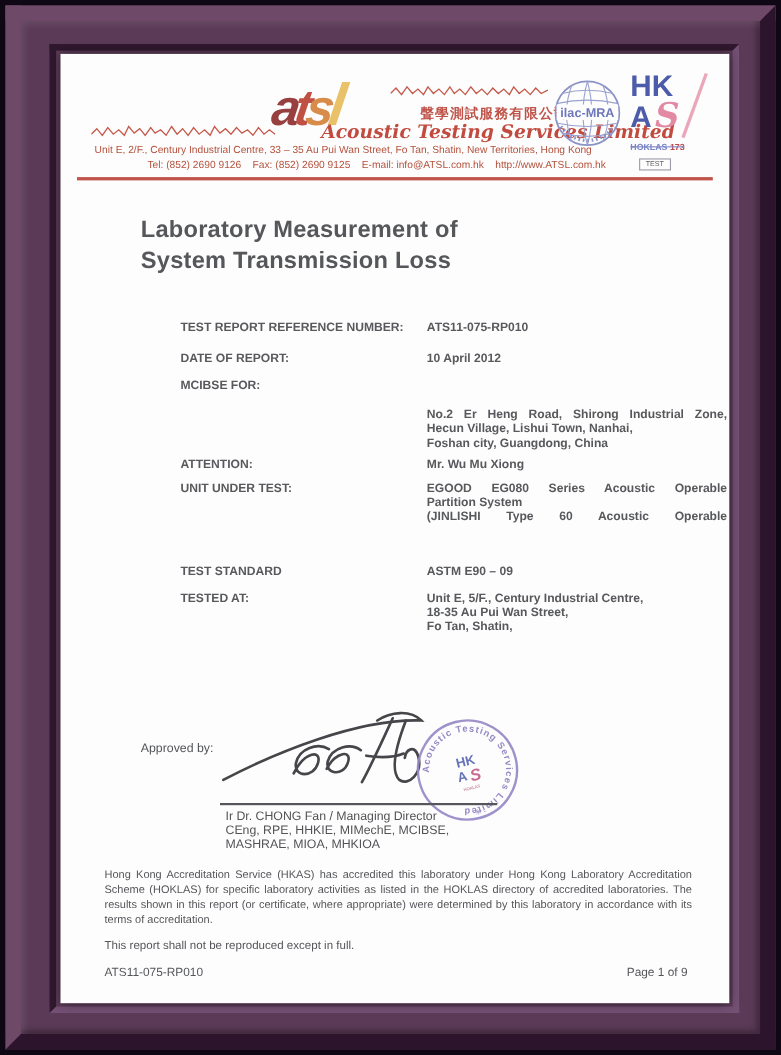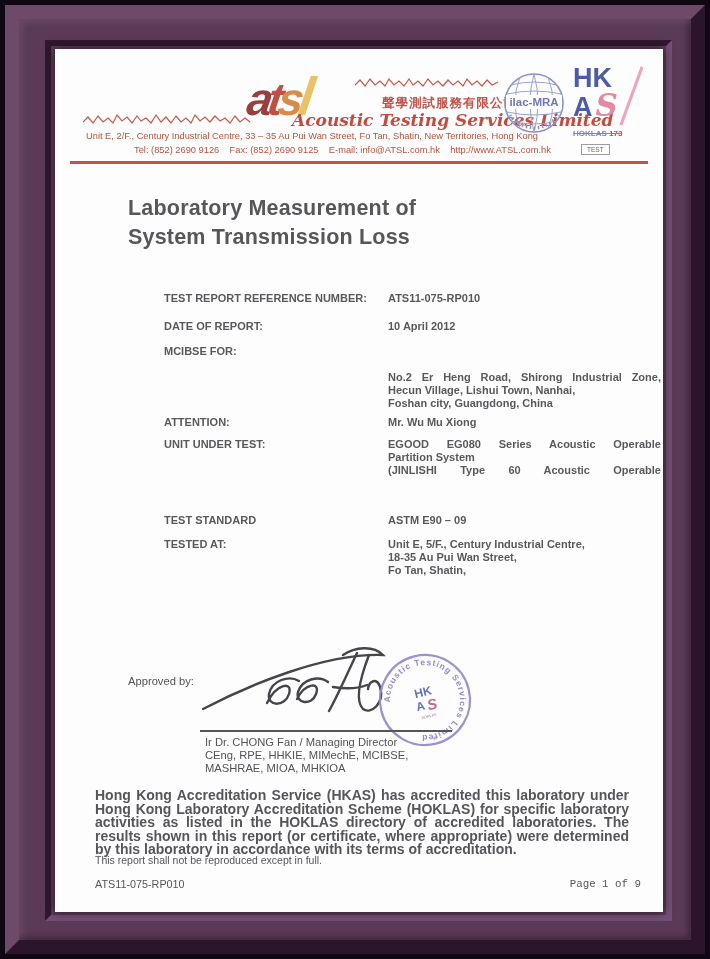--- a/index.html
+++ b/index.html
@@ -68,25 +68,25 @@
   .approved-label { position:absolute; left:73px; top:626px; font-size:11.2px; color:#525356; }
   .sig-svg { position:absolute; left:142px; top:590px; }
   .sig-line { position:absolute; left:145px; top:681px; width:252px;
     border-bottom:2px solid #55555a; }
   .stamp { position:absolute; left:320px; top:601px; width:100px; height:100px;
     transform:rotate(-14deg); opacity:.92; }
   .name-block { position:absolute; left:150px; top:687px; font-size:11.2px;
     line-height:13px; color:#525356; }
 
   
-  .accred { position:absolute; left:40px; top:740px; width:534px; font-size:14px;
-    line-height:13.5px; color:#55565a; text-align:justify;font-weight:bold; }
+  .accred { position:absolute; left:40px; top:740px; width:534px; font-size:10px;
+    line-height:13.5px; color:#55565a; text-align:justify; }
   .note { position:absolute; left:40px; top:805px; font-size:10.5px; color:#55565a; }
   .ref  { position:absolute; left:40px; top:829px; font-size:10.8px; color:#55565a; }
-  .pageno { position:absolute; right:22px; top:829px; font-size:10.8px; color:#55565a;font-family:Liberation Mono, monospace; }
+  .pageno { position:absolute; right:38px; top:829px; font-size:10.8px; color:#55565a; }
 
   svg text { font-family:"Liberation Sans", sans-serif; }
 </style>
 </head>
 <body>
 
 <div class="stage">
   <div class="frame-band"></div>
   <div class="frame-lip"></div>
 

